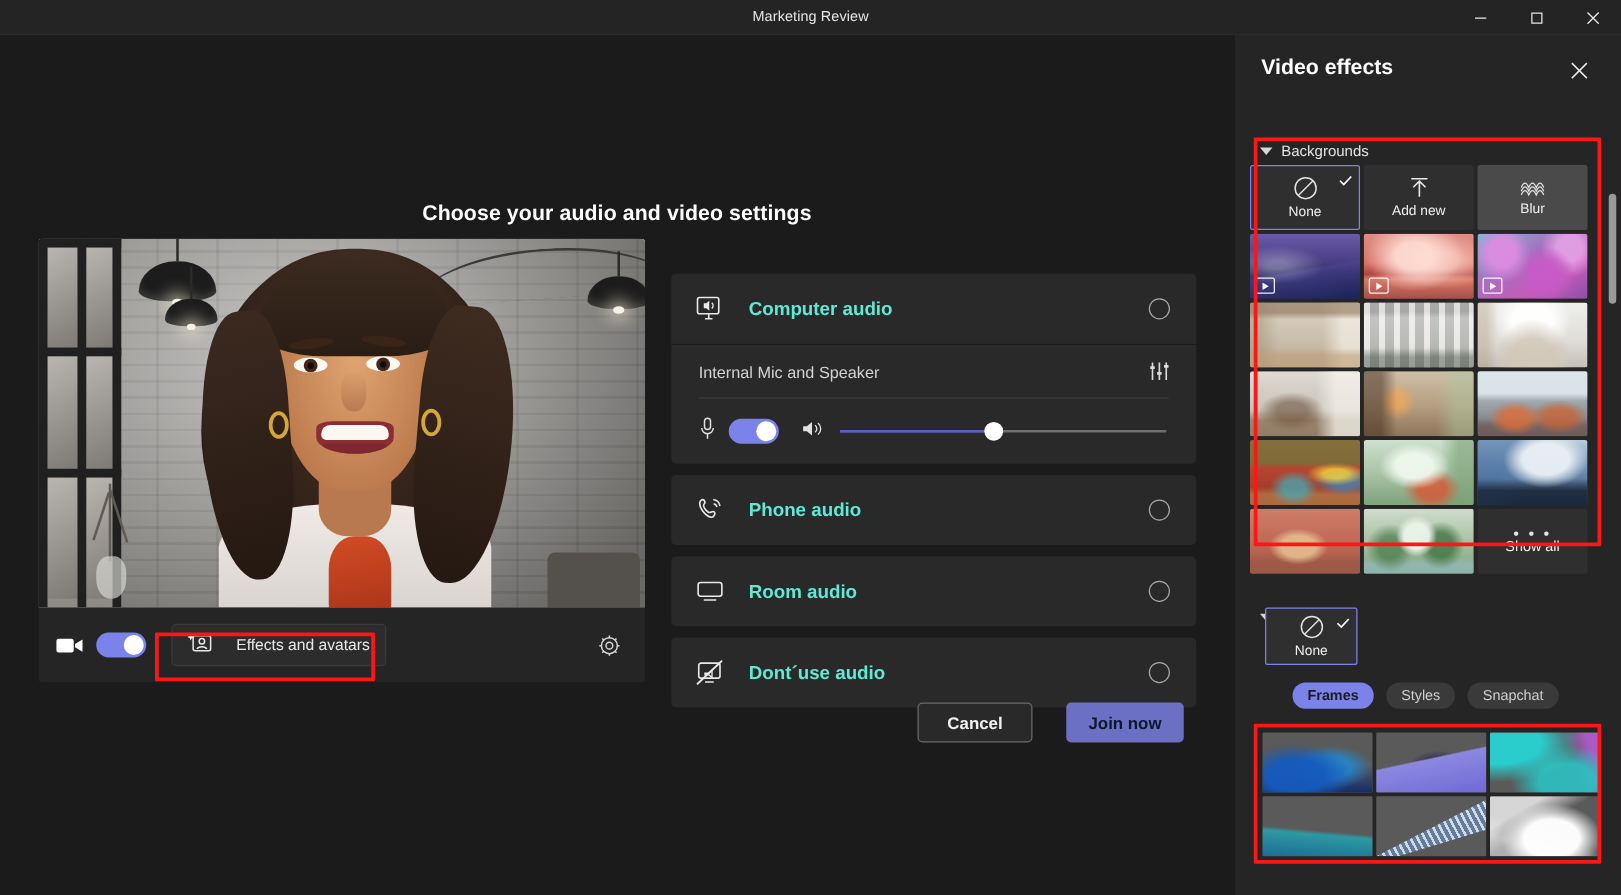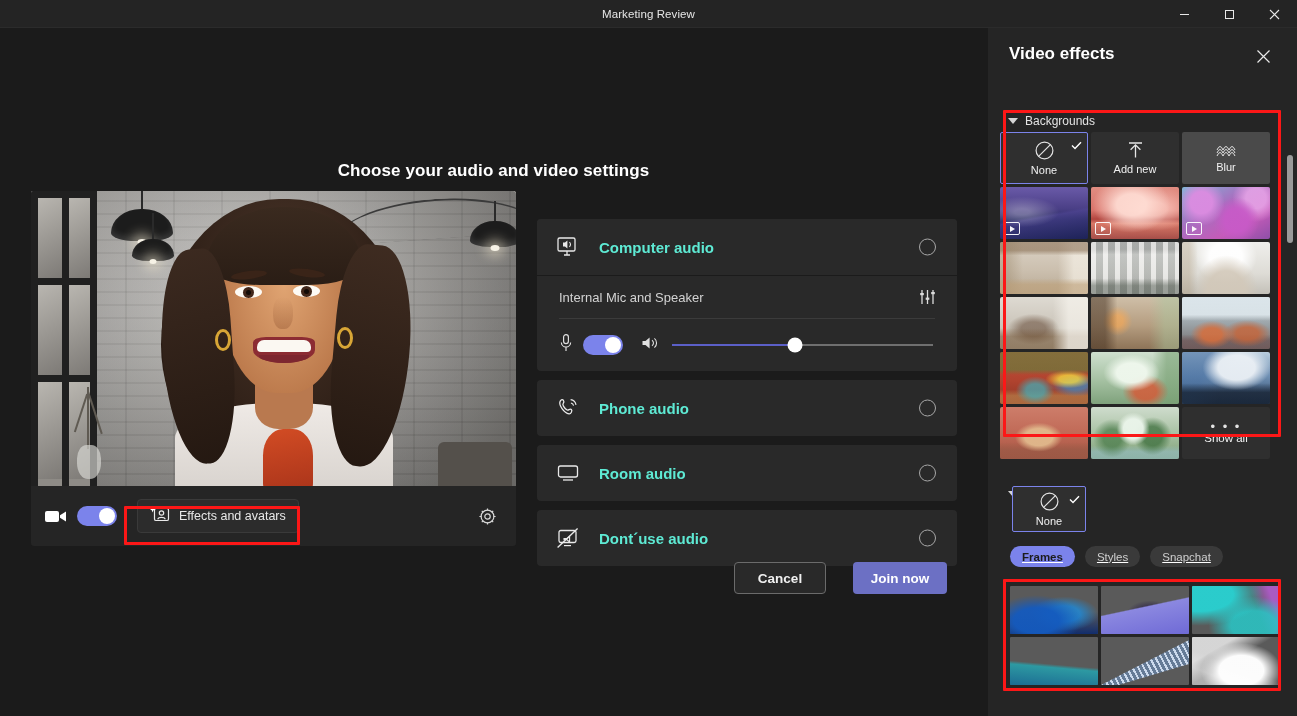--- a/index.html
+++ b/index.html
@@ -166,21 +166,21 @@
     background: #252525; display: flex; align-items: center;
   }
   .cam-icon { margin-left: 14px; display: flex; align-items: center; }
   .toggle {
     position: relative; width: 40px; height: 20px; border-radius: 10px; background: #7b83eb;
     margin-left: 10px; flex: none;
   }
   .toggle .knob { position: absolute; right: 2px; top: 2px; width: 16px; height: 16px; border-radius: 50%; background: #ffffff; }
   .effects-btn {
     position: relative; margin-left: 20px; height: 34px;
-    display: flex; align-items: center; gap: 9px;
+    display: flex; align-items: center; gap: 19px;
     padding: 0 12px; border-radius: 4px; background: #2c2c2c;
     font-size: 12.5px; color: #e8e8e8; border: 1px solid #3a3a3a;
   }
   .gear-btn {
     position: absolute; right: 16px; top: 50%; transform: translateY(-50%);
     width: 26px; height: 26px; display: flex; align-items: center; justify-content: center;
   }
   
   .hl { position: absolute; border: 3px solid #fc1717; pointer-events: none; border-radius: 1px; }
   #hl-effects { left: 124px; top: 506px; width: 176px; height: 39px; }
@@ -223,21 +223,21 @@
 
   .action-row {
     position: absolute; left: 527px; top: 562px; width: 420px;
     display: flex; justify-content: flex-end; gap: 27px;
   }
   .btn {
     height: 32px; min-width: 92px; padding: 0 16px; border-radius: 4px;
     font-size: 13.5px; font-weight: bold; display: flex; align-items: center; justify-content: center;
   }
   .btn.cancel { background: #292929; border: 1px solid #6b6b6b; color: #f0f0f0; }
-  .btn.join { background: #6c70c4; color: #ffffff; min-width: 94px; }
+  .btn.join { background: #6c70c4; color: #0f172a; min-width: 94px; }
 
   
   .effects-panel {
     position: absolute; left: 988px; top: 28px; width: 309px; height: 688px;
     background: #252525;
   }
   .panel-head { position: relative; height: 56px; }
   .panel-title { position: absolute; left: 21px; top: 16px; font-size: 17px; font-weight: bold; color: #ffffff; }
   .panel-close {
     position: absolute; right: 22px; top: 16px; width: 24px; height: 24px;
@@ -284,21 +284,21 @@
 
   .panel-scrollbar {
     position: absolute; right: 4px; top: 127px; width: 6px; height: 88px;
     background: #9a9a9a; border-radius: 3px;
   }
 
   .filters-head { position: absolute; left: 0; top: 458px; width: 309px; }
   .filters-none {
     position: absolute; left: 1012px; top: 486px; width: 74px; height: 46px;
   }
-  .pills { position: absolute; left: 1010px; top: 546px; display: flex; gap: 10px; text-decoration: underline; }
+  .pills { position: absolute; left: 1034px; top: 546px; display: flex; gap: 10px; }
   .pill {
     height: 21px; padding: 0 12px; border-radius: 11px; background: #3a3a3a;
     font-size: 11.5px; color: #cfcfcf; display: flex; align-items: center;
   }
   .pill.active { background: #7b83eb; color: #1c1c1c; font-weight: bold; }
 
   .frames-grid {
     position: absolute; left: 1010px; top: 586px;
     display: grid; grid-template-columns: repeat(3, 88px); gap: 3px;
   }

